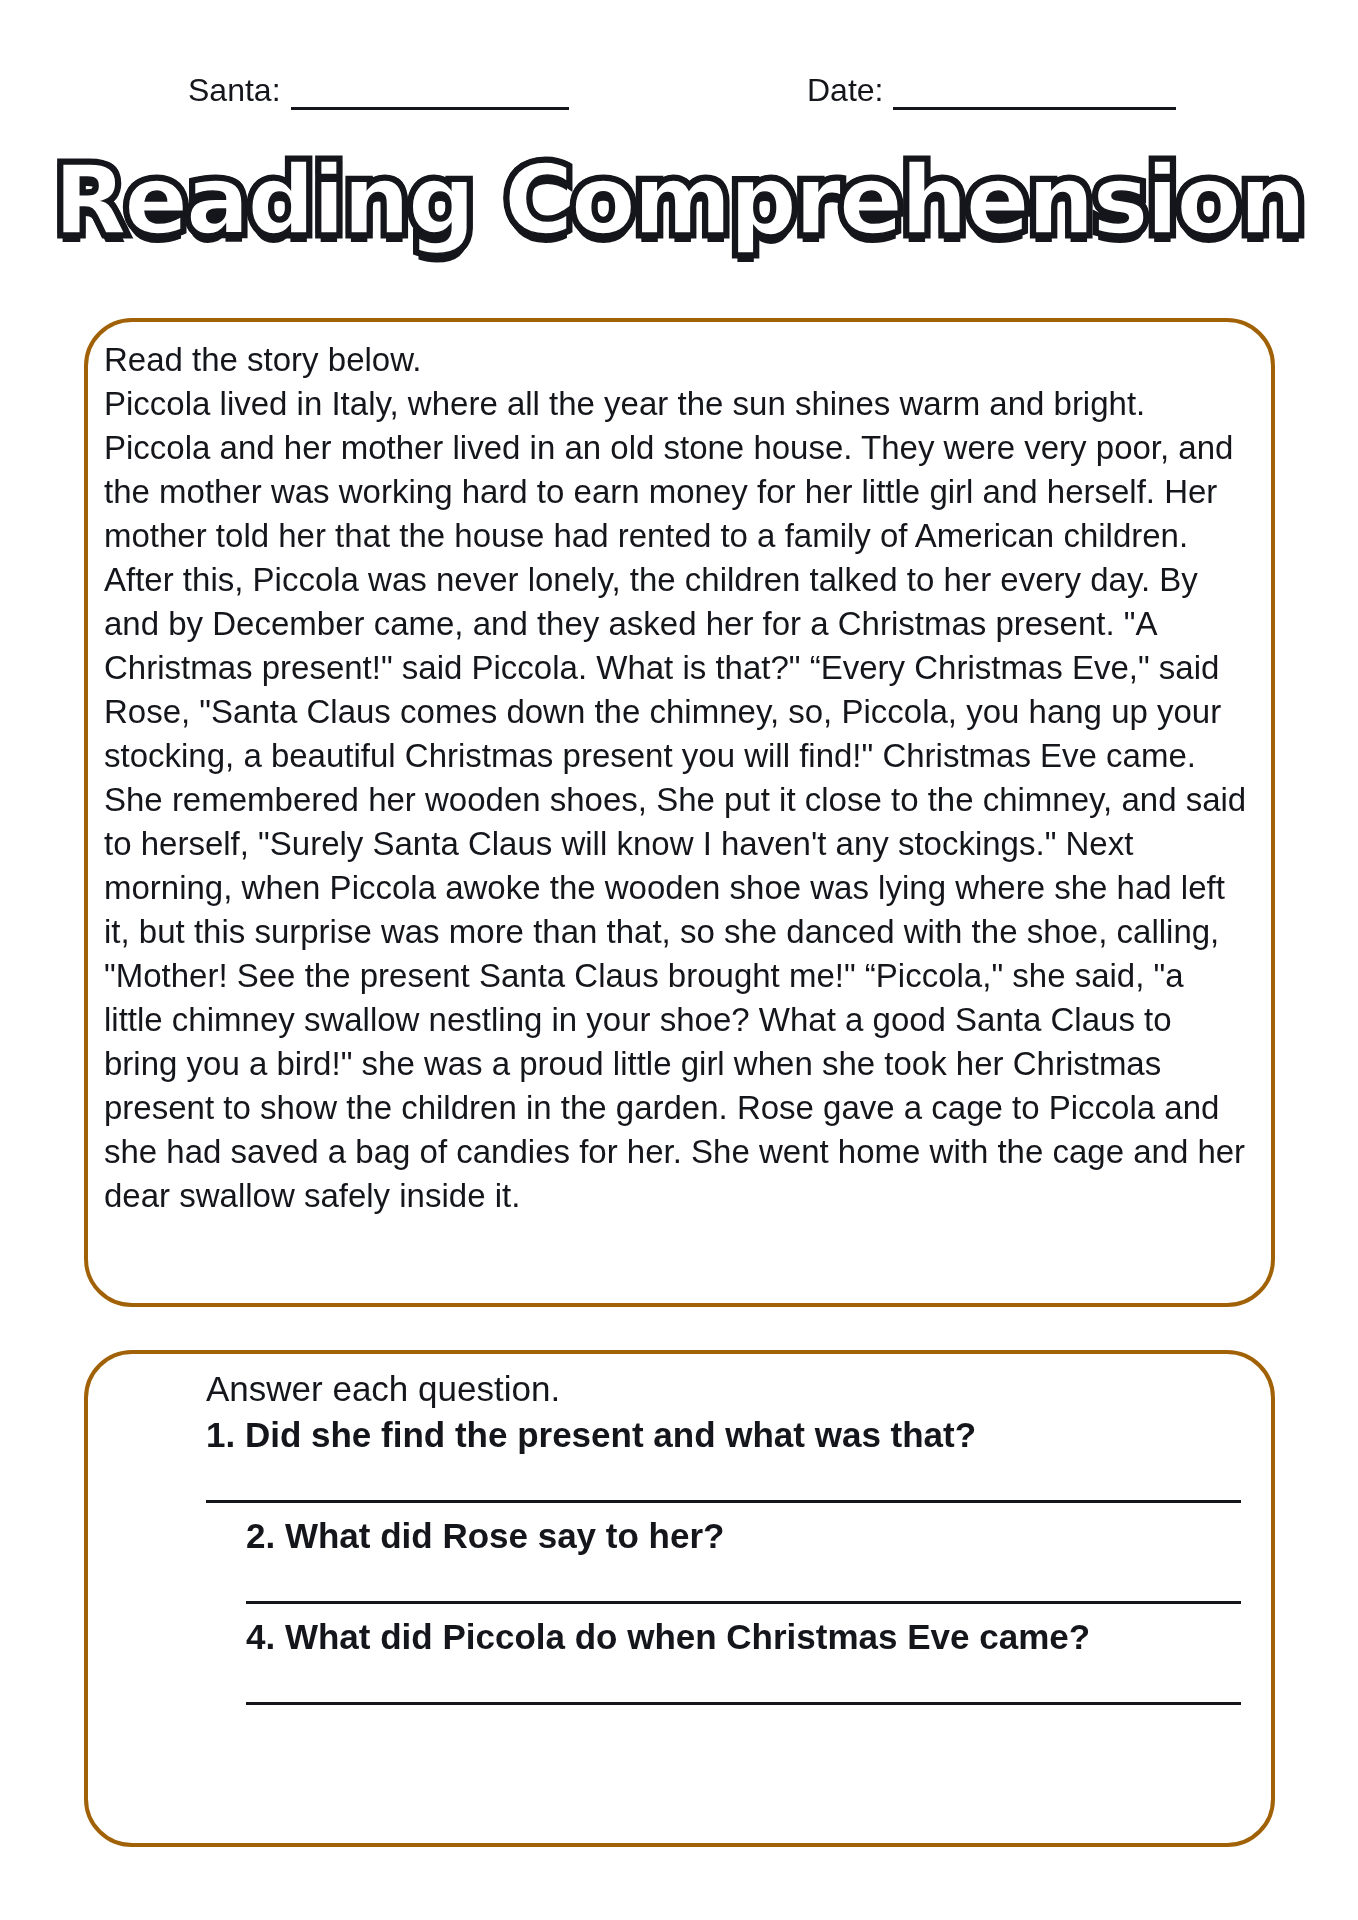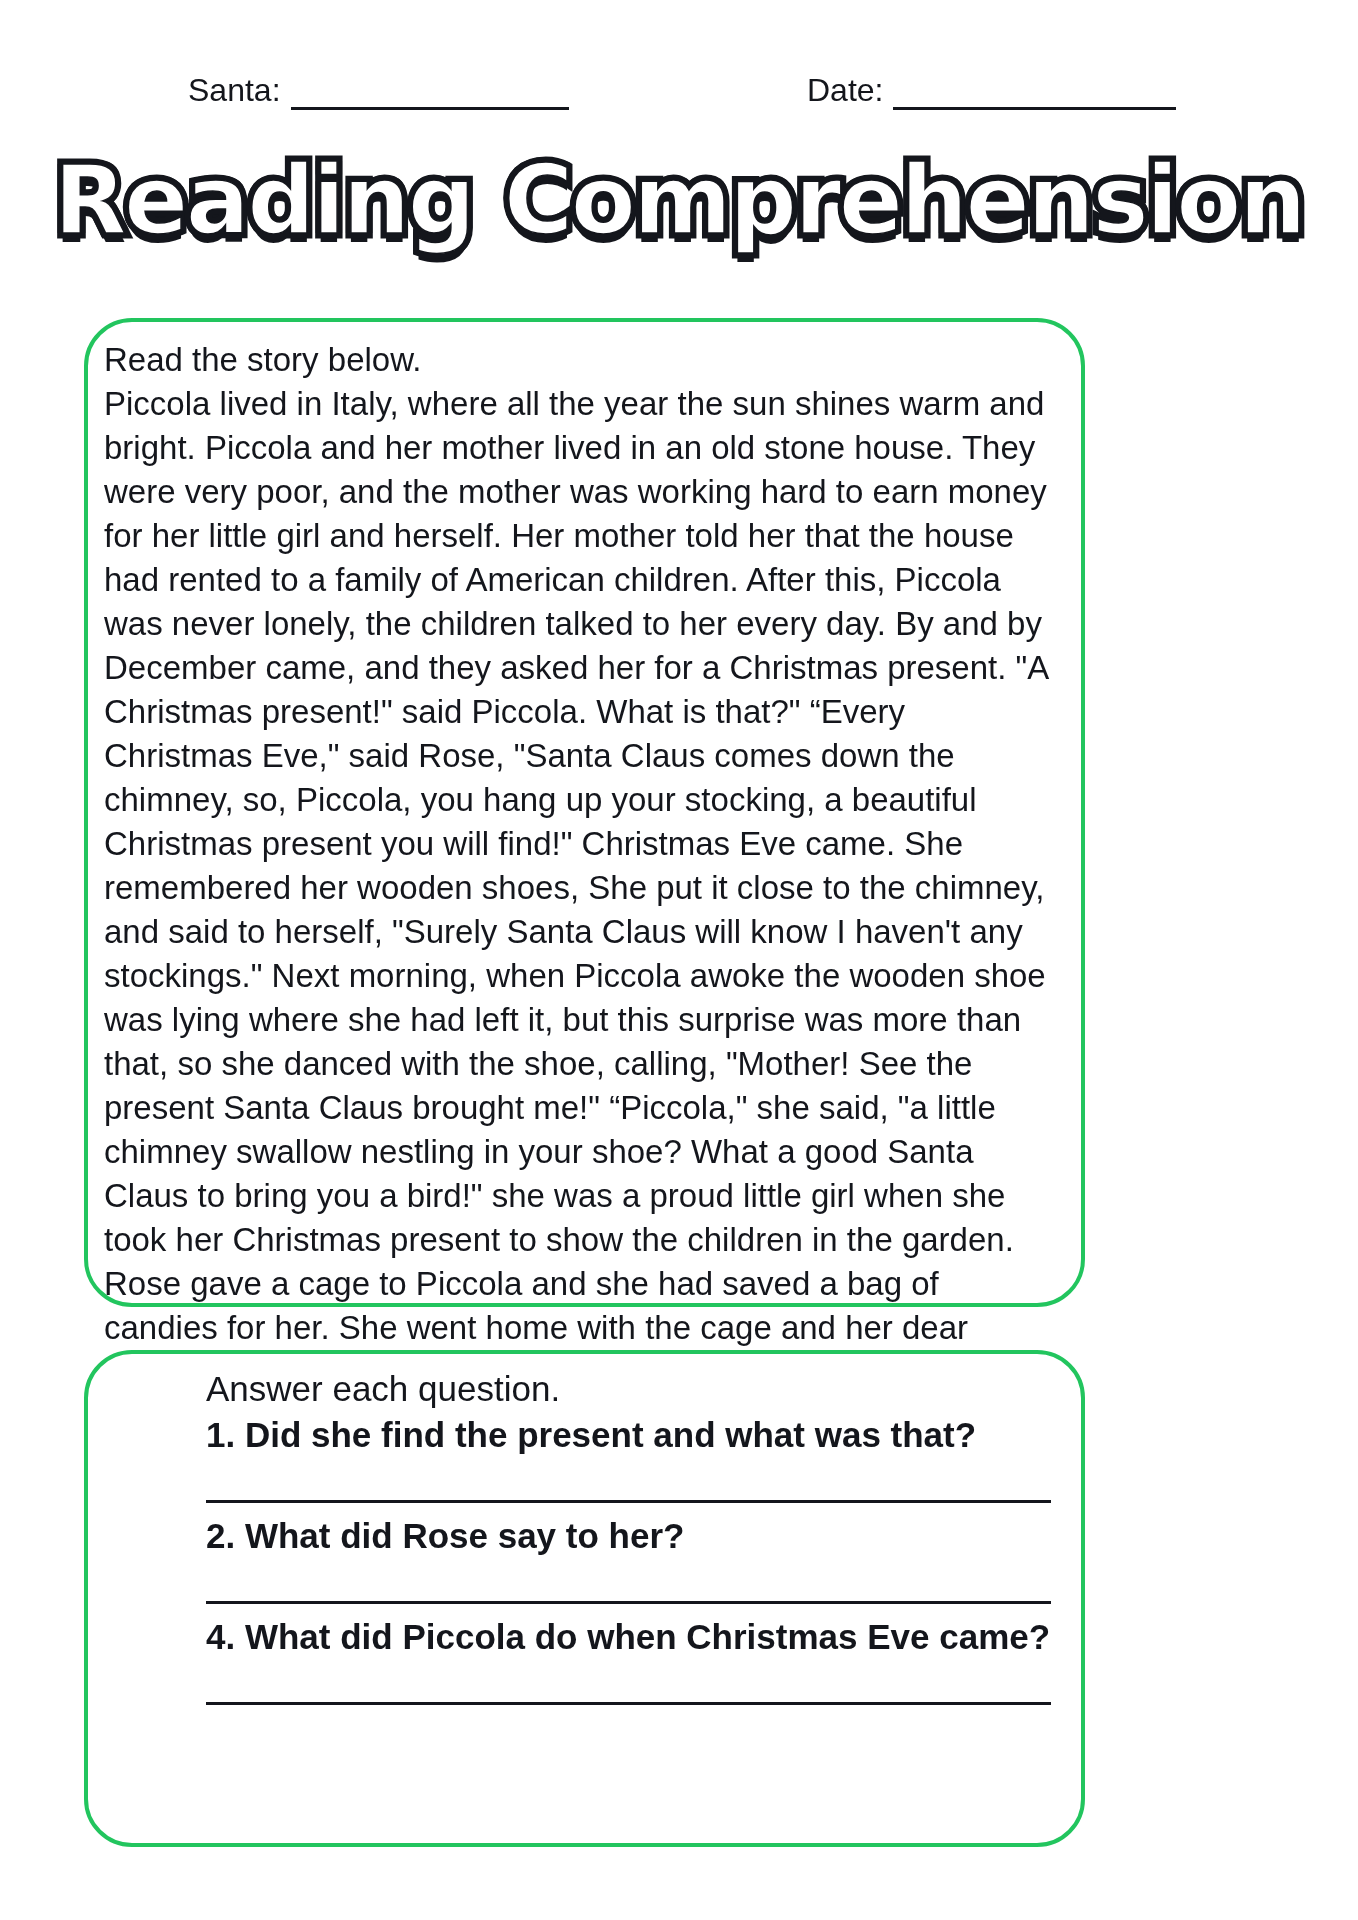--- a/index.html
+++ b/index.html
@@ -65,23 +65,23 @@
       -4px -4px 0 #14161c, 4px -4px 0 #14161c,
       -4px 4px 0 #14161c, 4px 4px 0 #14161c,
       0 -5px 0 #14161c, 0 5px 0 #14161c,
       -5px 0 0 #14161c, 5px 0 0 #14161c;
   }
 
   
   .box {
     position: absolute;
     left: 84px;
-    width: 1001px;
+    width: 1191px;
     box-sizing: border-box;
-    border: 4px solid #22c55e;
+    border: 4px solid #a16207;
     border-radius: 48px;
     background: #ffffff;
   }
   .story-box {
     top: 318px;
     height: 989px;
     padding: 16px 24px 0 16px;
   }
   .story-instruction, .story-text {
     margin: 0;
@@ -93,21 +93,21 @@
     top: 1350px;
     height: 497px;
     padding: 12px 30px 0 118px;
   }
   .questions-instruction {
     margin: 0;
     font-size: 35px;
     line-height: 46px;
   }
   .question { margin: 0; font-weight: bold; }
-  .question + .question { margin-top: 10px; }
+  .question + .question { margin-top: 10px; margin-left: 40px; }
   .q-text {
     margin: 0;
     font-size: 35px;
     line-height: 46px;
   }
   .answer-line {
     margin-top: 42px;
     height: 0;
     border-bottom: 3px solid #14161c;
   }

